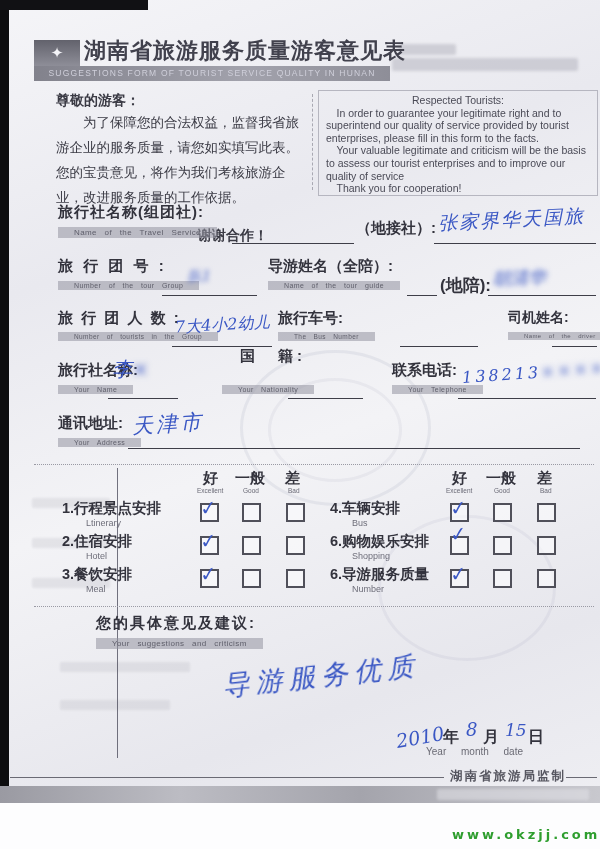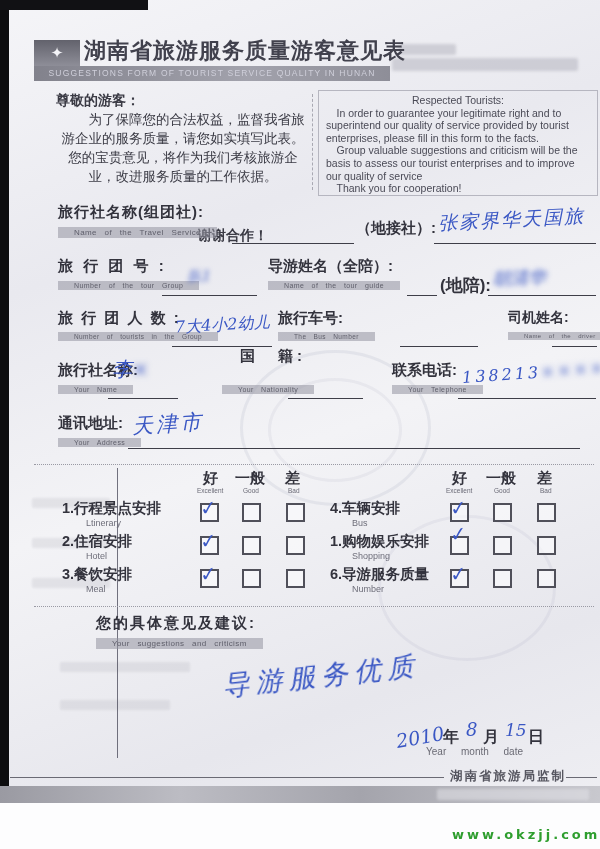--- a/index.html
+++ b/index.html
@@ -16,21 +16,21 @@
   
   .logo-box{left:34px;top:40px;width:46px;height:26px;background:linear-gradient(#62626c,#8e8e98);
     color:#f4f4f8;text-align:center;line-height:26px;font-size:15px;}
   .title{left:84px;top:36px;font-size:22px;font-weight:bold;color:#41414d;letter-spacing:1px;white-space:nowrap;}
   .subtitle-band{left:34px;top:66px;width:356px;height:15px;line-height:15px;
     background:linear-gradient(90deg,#82828c,#a2a2ac 60%,#8e8e98);
     color:#cfcfda;font-size:8.5px;letter-spacing:1.2px;text-align:center;white-space:nowrap;}
   
   .notice-cn{color:#3a3a44;font-family:"DejaVu Serif",serif;}
   .cn-greet{left:56px;top:92px;font-size:14px;font-weight:bold;}
-  .cn-body{left:56px;top:110px;width:254px;font-size:13.5px;line-height:19px;text-indent:2em;text-align:center;}
+  .cn-body{left:56px;top:110px;width:254px;font-size:13.5px;line-height:25px;text-indent:2em;}
   .cn-close{left:198px;top:187px;font-size:14px;font-weight:bold;margin-top:40px;}
   .divider-v{left:312px;top:94px;height:96px;border-left:1px dashed #a8a8b2;}
   .en-box{left:318px;top:90px;width:278px;height:104px;border:1px solid #b6b6c0;}
   .notice-en{left:326px;top:94px;width:264px;font-size:10.5px;line-height:12.6px;color:#4a4a56;}
   .notice-en p{margin:0;text-indent:1em;}
   .notice-en .greet{text-indent:0;text-align:center;}
   
   .lbl{font-weight:bold;color:#33333d;font-size:15px;white-space:nowrap;}
   .lbl-sp{letter-spacing:3px;}
   .en-strip{background:rgba(148,148,160,.55);color:#5e5e6a;font-size:8px;padding:1px 16px;
@@ -86,21 +86,21 @@
   <div class="abs subtitle-band">SUGGESTIONS FORM OF TOURIST SERVICE QUALITY IN HUNAN</div>
 
   <div class="abs notice-cn cn-greet">尊敬的游客：</div>
   <div class="abs notice-cn cn-body">为了保障您的合法权益，监督我省旅游企业的服务质量，请您如实填写此表。您的宝贵意见，将作为我们考核旅游企业，改进服务质量的工作依据。</div>
   <div class="abs notice-cn cn-close">谢谢合作！</div>
   <div class="abs divider-v"></div>
   <div class="abs en-box"></div>
   <div class="abs notice-en">
     <p class="greet">Respected Tourists:</p>
     <p>In order to guarantee your legitimate right and to superintend our quality of service provided by tourist enterprises, please fill in this form to the facts.</p>
-    <p>Group valuable suggestions and criticism will be the basis to assess our tourist enterprises and to improve our quality of service</p>
+    <p>Your valuable legitimate and criticism will be the basis to assess our tourist enterprises and to improve our quality of service</p>
     <p>Thank you for cooperation!</p>
   </div>
 
   <div class="abs lbl" style="left:58px;top:203px;letter-spacing:1px;">旅行社名称(组团社):</div>
   <div class="abs en-strip" style="left:58px;top:227px;">Name of the Travel Service</div>
   <div class="abs uline" style="left:232px;top:243px;width:122px;"></div>
   <div class="abs lbl" style="left:356px;top:219px;">（地接社）:</div>
   <div class="abs hw" style="left:438px;top:207px;font-size:19px;letter-spacing:2px;transform:rotate(-3deg);">张家界华天国旅</div>
   <div class="abs uline" style="left:434px;top:243px;width:162px;"></div>
 
@@ -201,21 +201,21 @@
   <div class="abs cb" style="left:450px;top:503px;">
       <span class="check">✓</span>
     </div>
   <div class="abs cb" style="left:493px;top:503px;">
       <span class="check"></span>
     </div>
   <div class="abs cb" style="left:537px;top:503px;">
       <span class="check"></span>
     </div>
 
-  <div class="abs item-lbl" style="left:330px;top:532px;">1.购物娱乐安排</div>
+  <div class="abs item-lbl" style="left:330px;top:532px;">6.购物娱乐安排</div>
   <div class="abs item-en" style="left:352px;top:551px;">Shopping</div>
   <div class="abs cb cb-high" style="left:450px;top:536px;">
       <span class="check">✓</span>
     </div>
   <div class="abs cb" style="left:493px;top:536px;">
       <span class="check"></span>
     </div>
   <div class="abs cb" style="left:537px;top:536px;">
       <span class="check"></span>
     </div>

